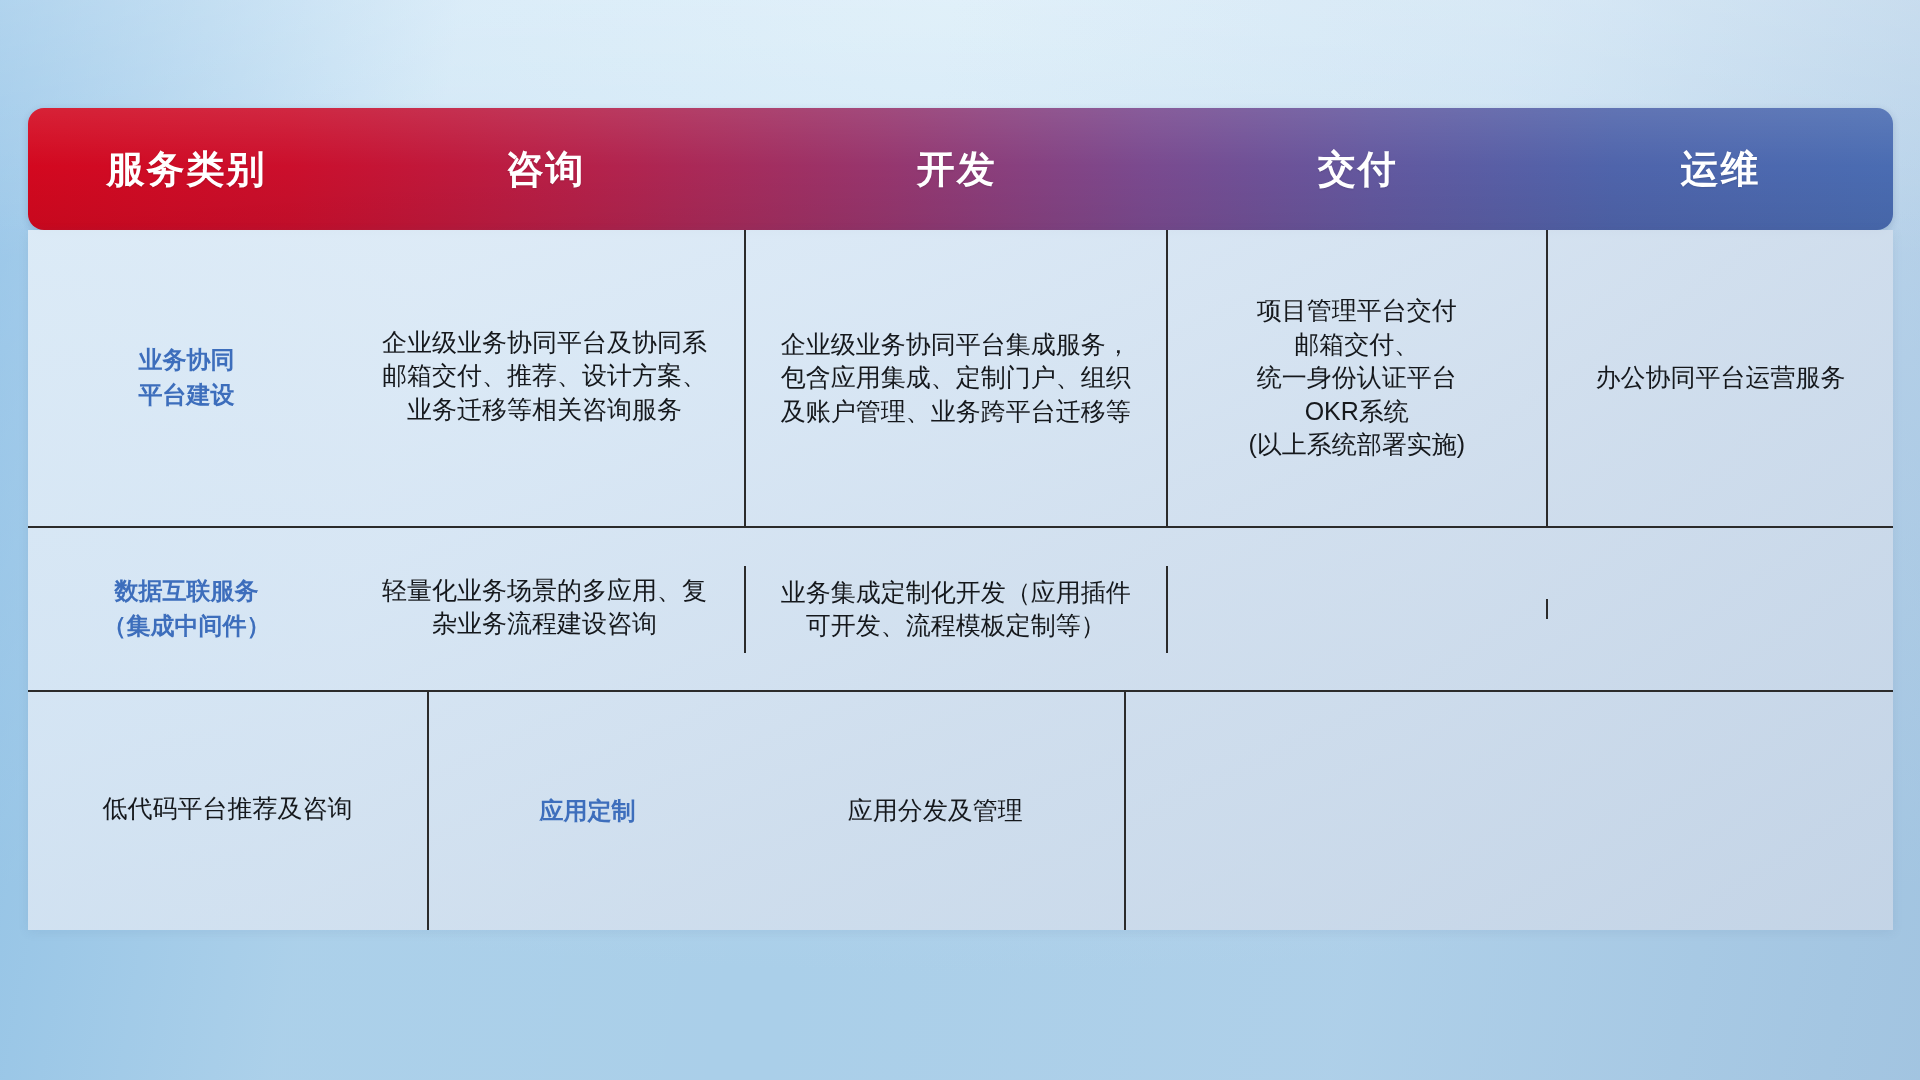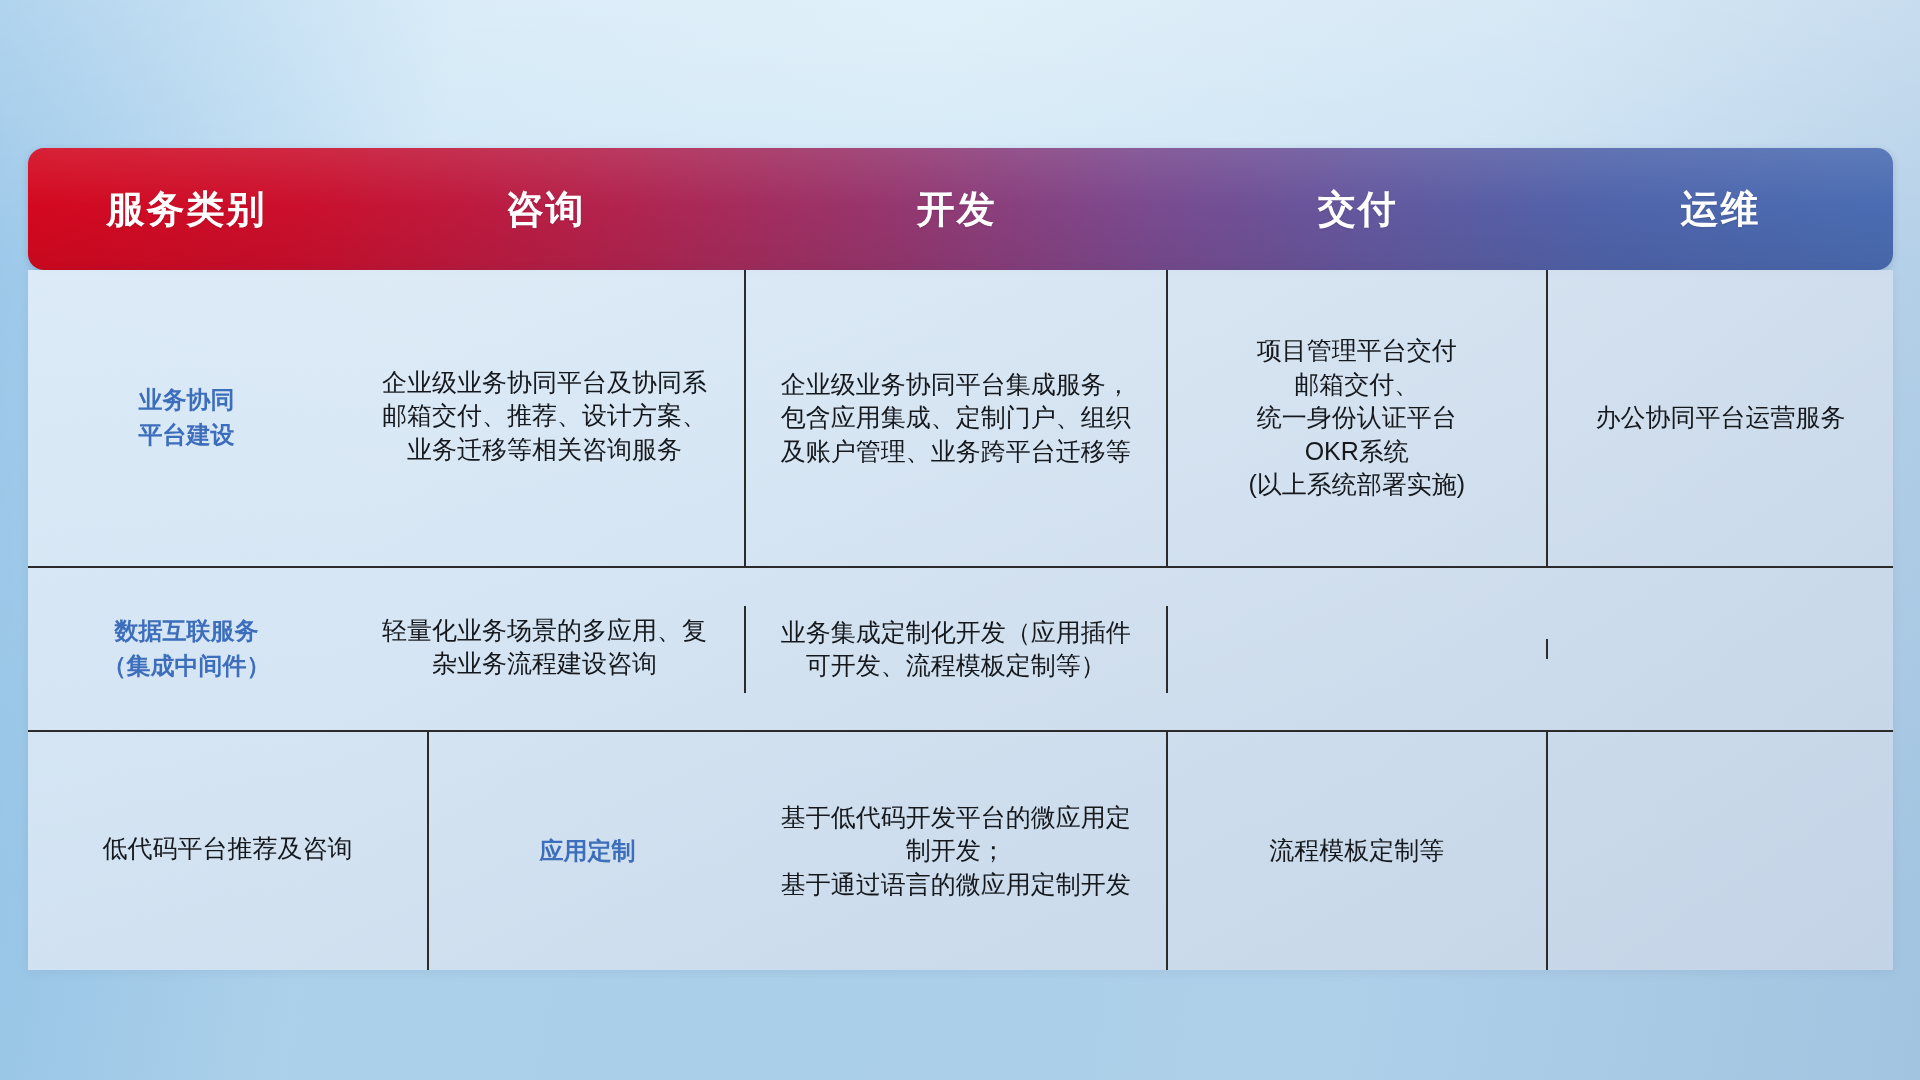--- a/index.html
+++ b/index.html
@@ -40,21 +40,20 @@
     pointer-events: none;
   }
 
   
   #table-wrap {
     position: absolute;
     left: 28px;
     top: 108px;
     width: 1865px;
     height: 840px;
-    margin-top: 40px;
   }
 
   
   #table-header {
     display: flex;
     height: 122px;
     border-radius: 16px;
     overflow: hidden;
     background: linear-gradient(90deg,
         #d3081f 0%,
@@ -182,21 +181,18 @@
 杂业务流程建设咨询</div>
       <div class="body-cell c2">业务集成定制化开发（应用插件
 可开发、流程模板定制等）</div>
       <div class="body-cell c3"></div>
       <div class="body-cell c4 last-col"></div>
     </div>
 
     <div class="body-row r2">
       <div class="body-cell c1">低代码平台推荐及咨询</div>
       <div class="body-cell cat c0">应用定制</div>
-      <div class="body-cell c2">基于低代码开发平台的微应用定
-制开发；
-基于通过语言的微应用定制开发</div>
-      <div class="body-cell c3">流程模板定制等</div>
+      <div class="body-cell c3">应用分发及管理</div>
       <div class="body-cell c4 last-col"></div>
     </div>
 
   </div>
 </div>
 
 </body></html>

